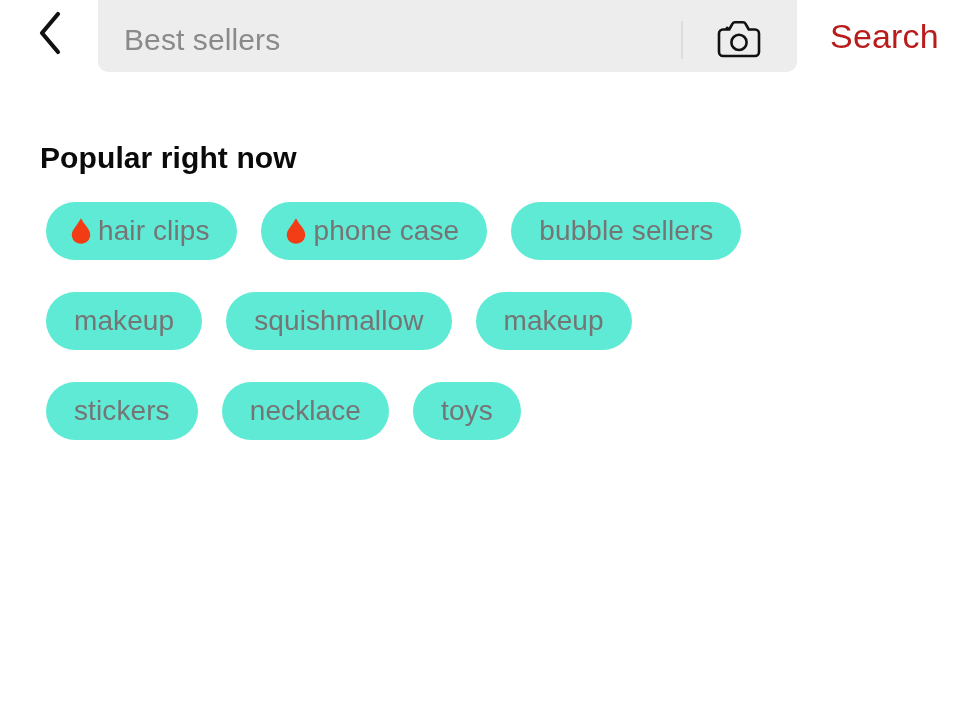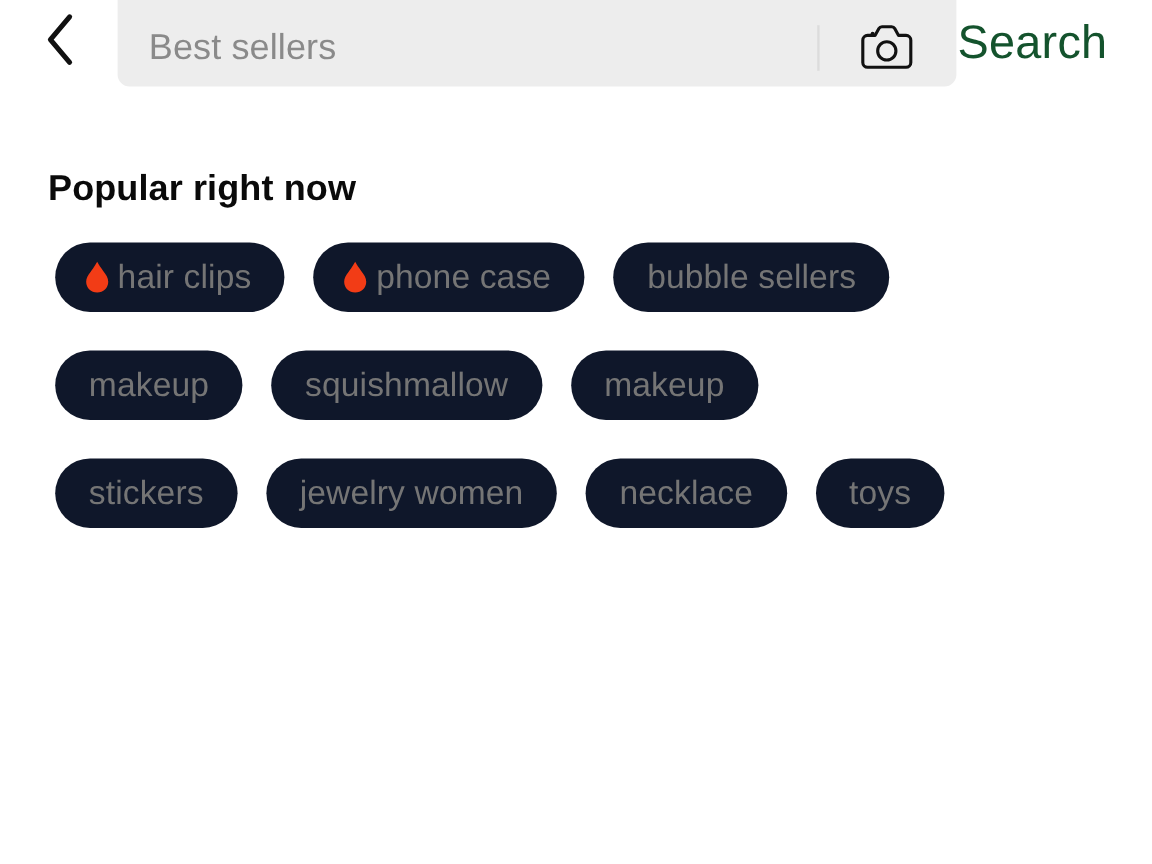--- a/index.html
+++ b/index.html
@@ -99,27 +99,27 @@
     display: flex;
     align-items: center;
     justify-content: center;
     cursor: pointer;
   }
 
   .camera-button svg { display: block; }
 
   .search-action {
     position: absolute;
-    left: 798px;
+    left: 830px;
     top: 0;
     height: 72px;
     display: flex;
     align-items: center;
-    font-size: 39px;
-    color: #14532d;
+    font-size: 34px;
+    color: #b91c1c;
     letter-spacing: 0.2px;
     white-space: nowrap;
     cursor: pointer;
   }
 
   
   .section {
     position: absolute;
     left: 12px;
     top: 140px;
@@ -141,21 +141,21 @@
     padding-right: 24px;
     display: flex;
     flex-wrap: wrap;
     gap: 32px 24px;
     max-width: 800px;
   }
 
   .chip {
     height: 58px;
     padding: 0 28px;
-    background: #0f172a;
+    background: #5eead4;
     border-radius: 29px;
     display: inline-flex;
     align-items: center;
     justify-content: flex-end;
     cursor: pointer;
     white-space: nowrap;
   }
 
   .chip-label {
     font-size: 28px;
@@ -249,23 +249,20 @@
         <div class="chip">
           <span class="chip-label">squishmallow</span>
         </div>
         <div class="chip">
           <span class="chip-label">makeup</span>
         </div>
         <div class="chip">
           <span class="chip-label">stickers</span>
         </div>
         <div class="chip">
-          <span class="chip-label">jewelry women</span>
-        </div>
-        <div class="chip">
           <span class="chip-label">necklace</span>
         </div>
         <div class="chip">
           <span class="chip-label">toys</span>
         </div>
       </div>
 
   </div>
 
 </div>

